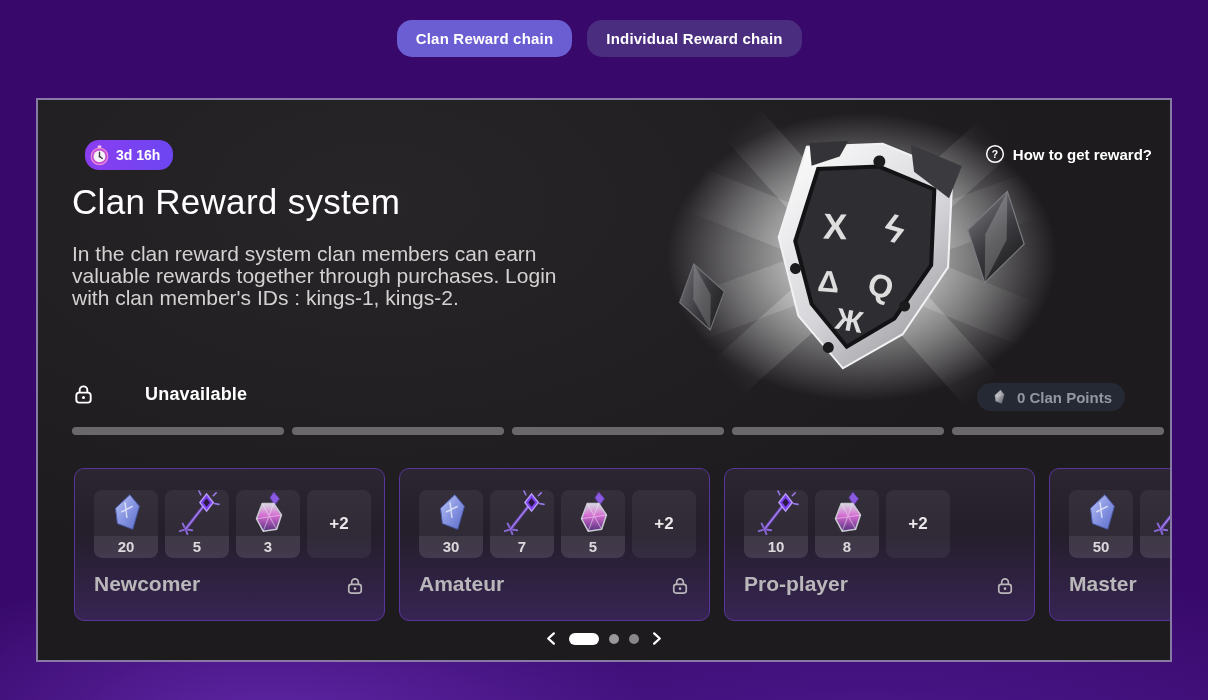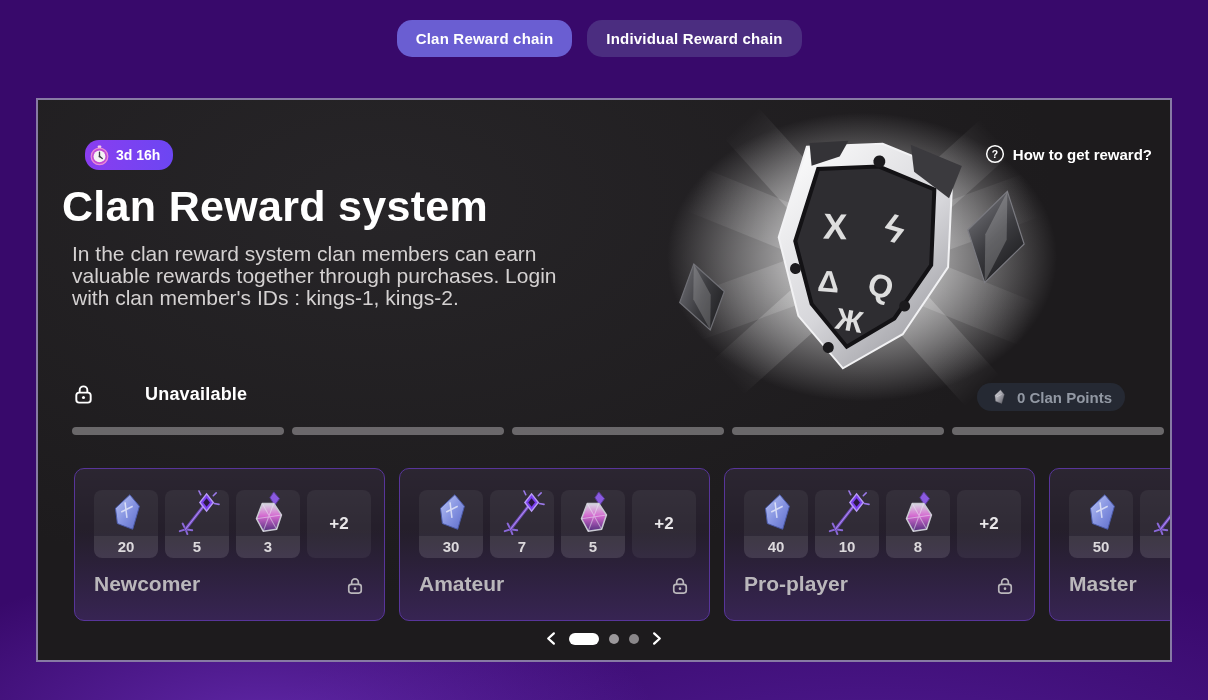--- a/index.html
+++ b/index.html
@@ -37,22 +37,22 @@
   .hero-svg { position:absolute; left:0; top:0; }
 
   .content { position:absolute; inset:0; z-index:1; }
 
   
   .timer-badge { position:absolute; left:47px; top:40px; height:30px; padding:0 13px 0 4px;
                  display:flex; align-items:center; gap:6px; border-radius:14px;
                  background:linear-gradient(90deg,#8a3df0,#6c46f2); }
   .timer-badge span { color:#fff; font-weight:bold; font-size:14px; }
 
-  .hero-title { position:absolute; left:24px; top:82px; color:#fff;
-                font-size:43px; font-weight:bold; letter-spacing:.3px; }
+  .hero-title { position:absolute; left:34px; top:82px; color:#fff;
+                font-size:35px; font-weight:normal; letter-spacing:.3px; }
   .hero-desc  { position:absolute; left:34px; top:143px; width:492px;
                 color:#d4d1d1; font-size:21px; line-height:22px; }
 
   .help-link { position:absolute; top:44px; right:18px; display:flex; align-items:center; gap:8px;
                color:#fff; font-weight:bold; font-size:15px; cursor:pointer; background:none; border:none;
                font-family:inherit; }
 
   
   .avail-row { position:absolute; left:34px; top:283px; display:flex; align-items:center; gap:16px; color:#fff; }
   .avail-row .txt { font-size:18px; font-weight:bold; letter-spacing:.2px;margin-left:34px; }
@@ -325,28 +325,20 @@
         <svg class="card-lock" width="20" height="20" viewBox="0 0 24 24">
             <use href="#sym-lock"></use>
           </svg>
       </div>
 
       <div class="card">
         <div class="tiles">
           <div class="tile">
             <div class="tile-icon">
                 <svg width="46" height="46" viewBox="0 0 48 48">
-                  <use href="#sym-crystal"></use>
-                </svg>
-              </div>
-            <div class="tile-count">40</div>
-          </div>
-          <div class="tile">
-            <div class="tile-icon">
-                <svg width="46" height="46" viewBox="0 0 48 48">
                   <use href="#sym-scepter"></use>
                 </svg>
               </div>
             <div class="tile-count">10</div>
           </div>
           <div class="tile">
             <div class="tile-icon">
                 <svg width="46" height="46" viewBox="0 0 48 48">
                   <use href="#sym-potion"></use>
                 </svg>

